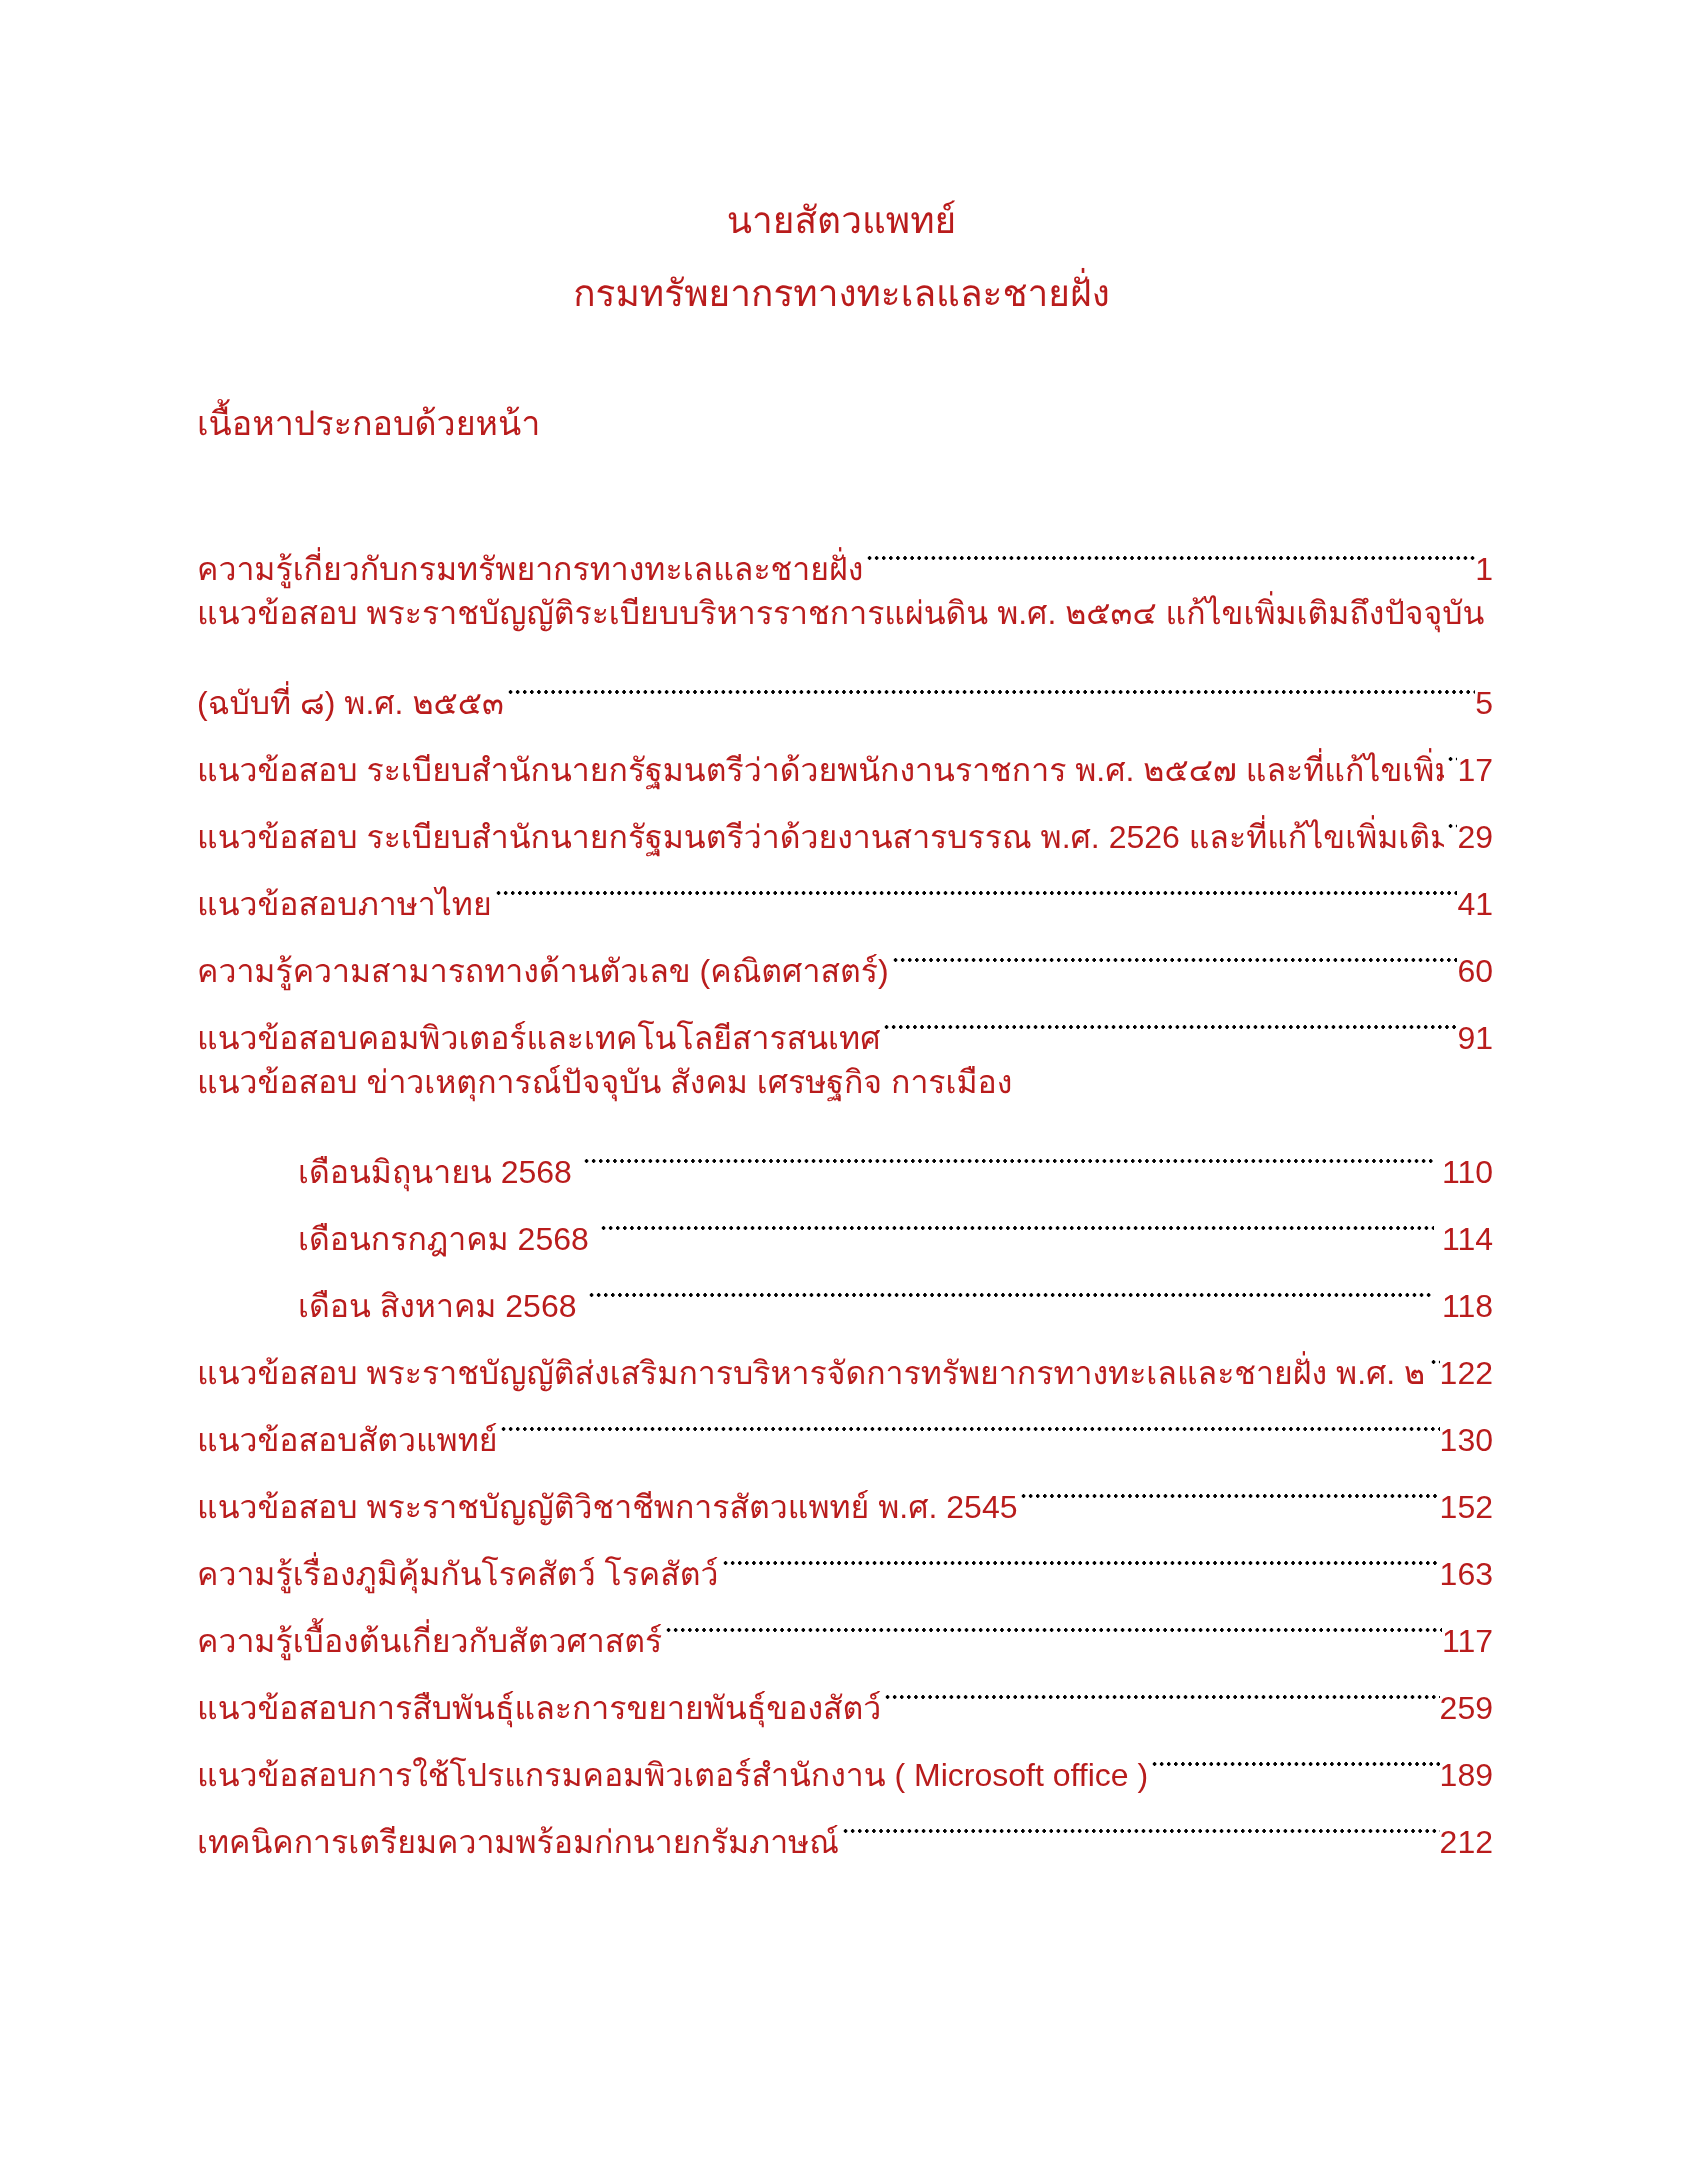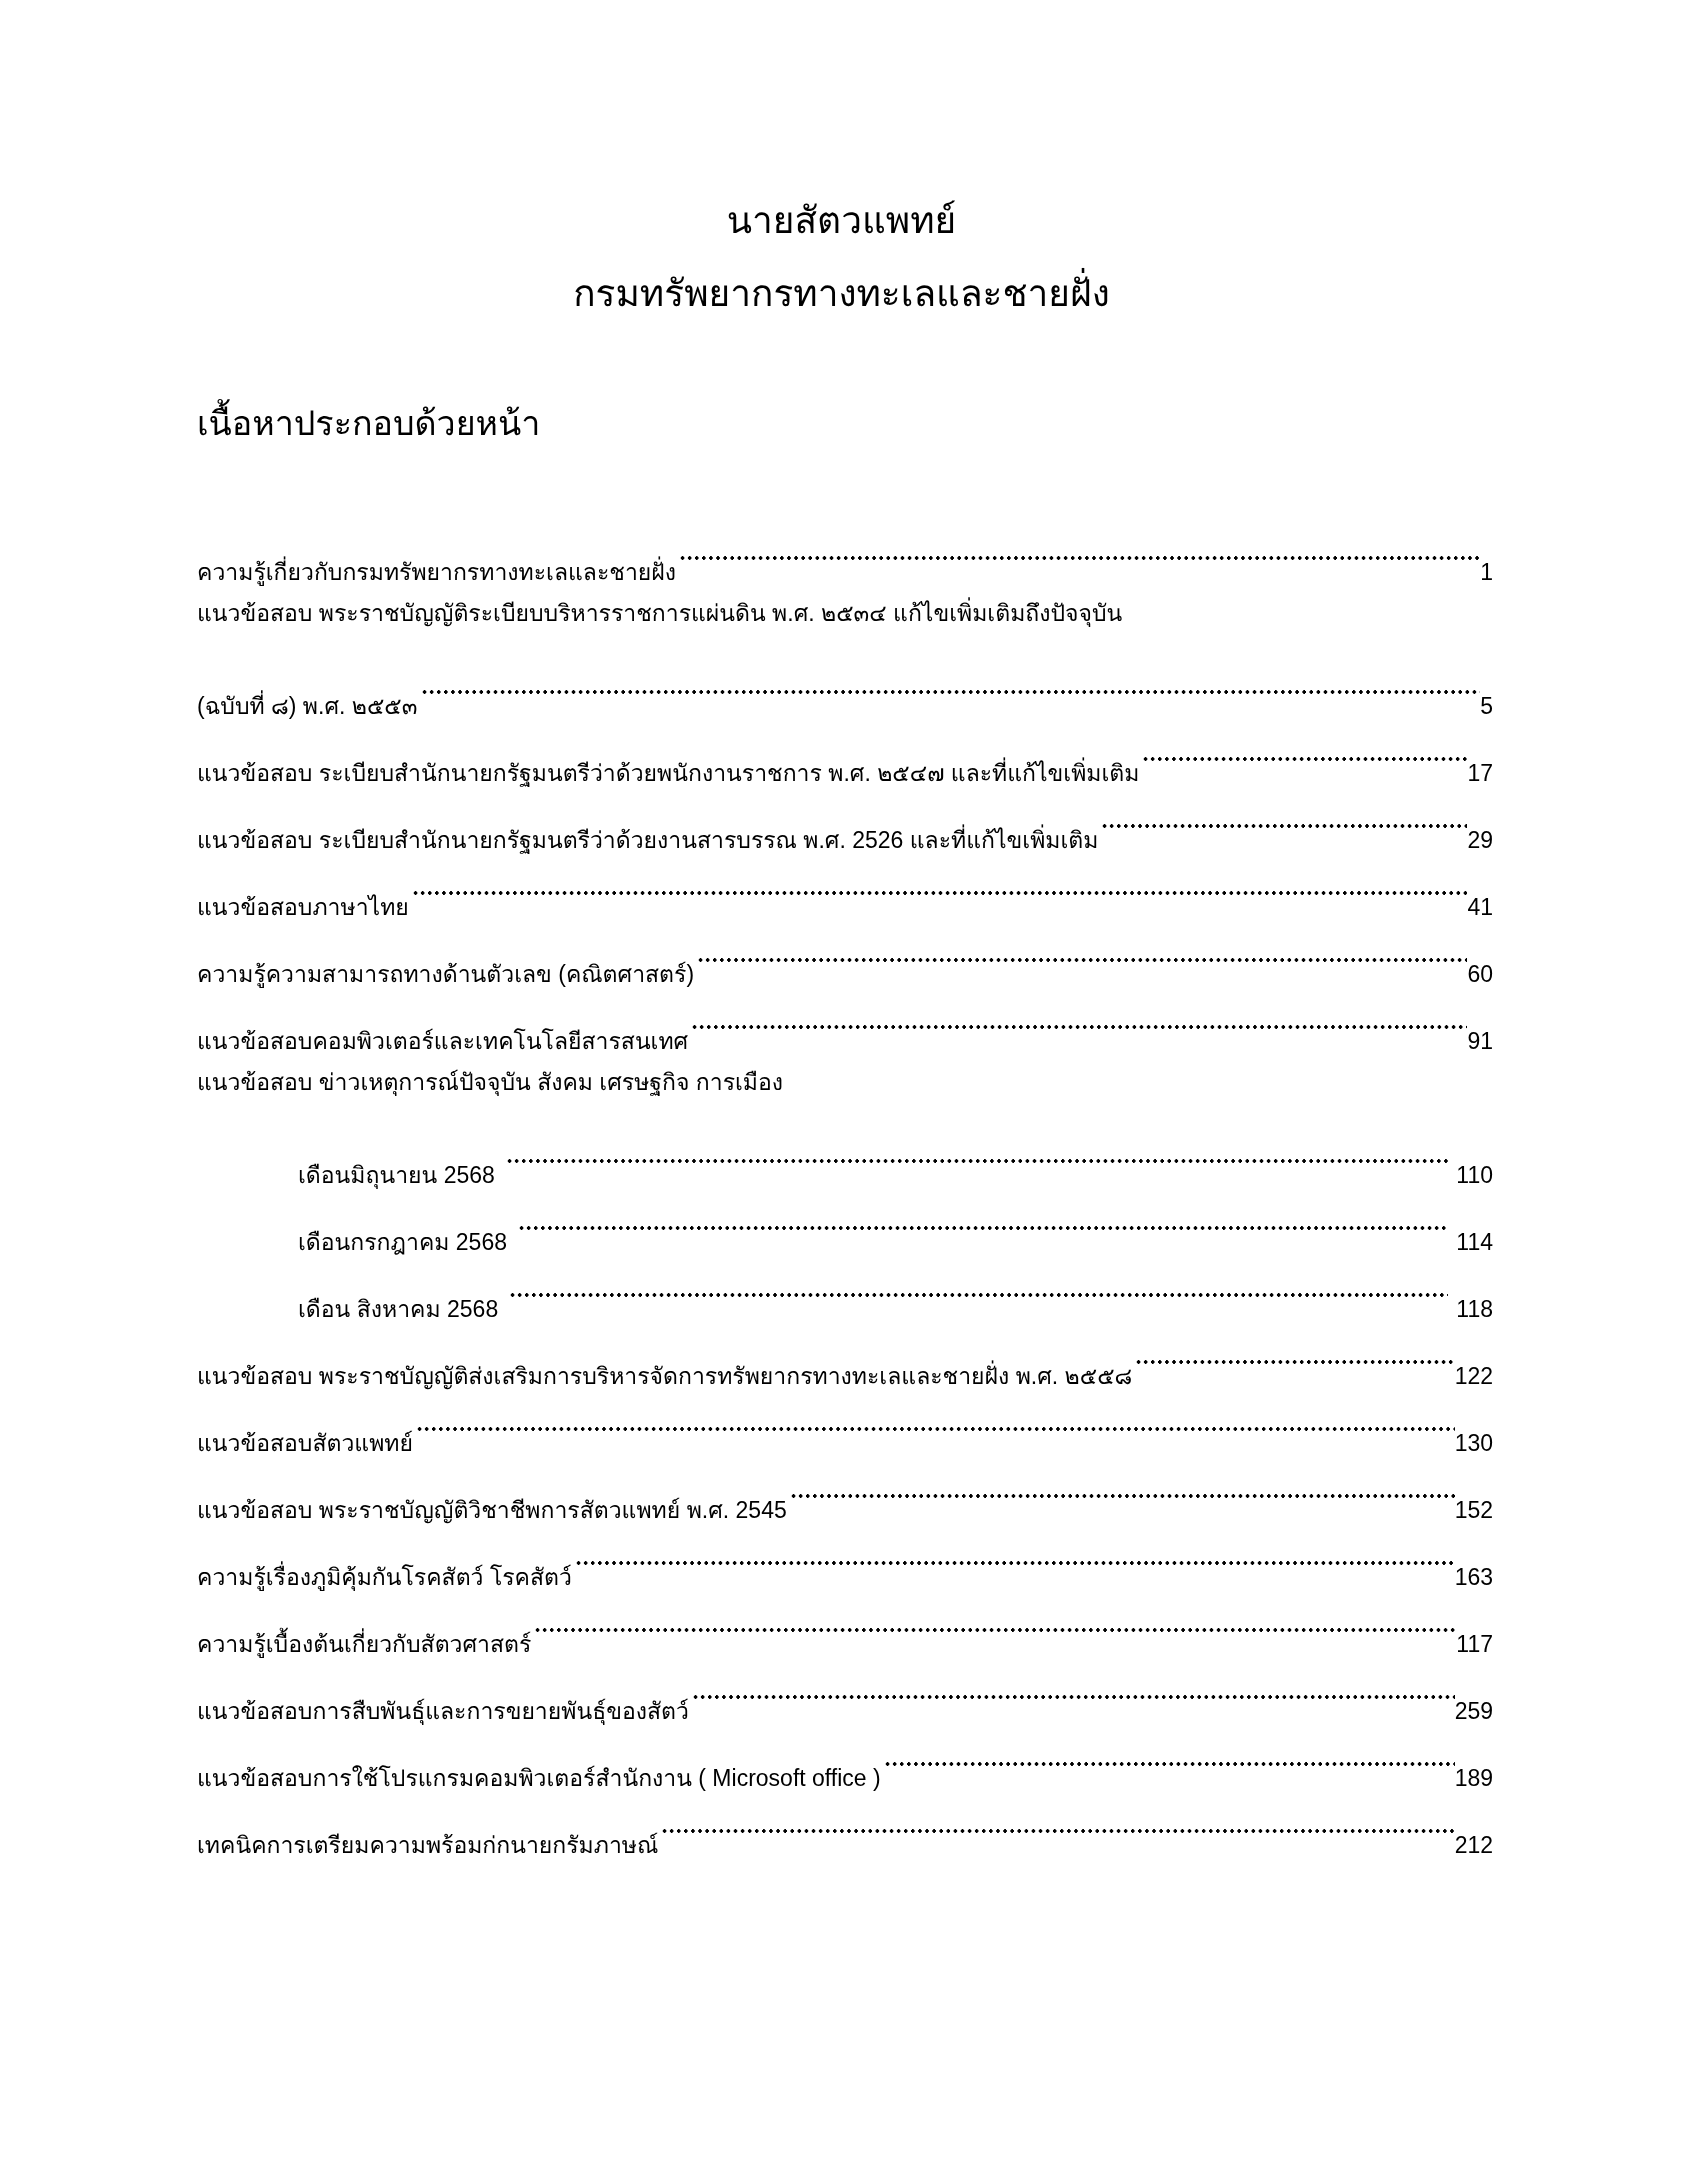--- a/index.html
+++ b/index.html
@@ -6,21 +6,21 @@
     margin: 0;
     padding: 0;
     background: #e8e8e8;
   }
   .page {
     position: relative;
     width: 1683px;
     height: 2178px;
     margin: 0 auto;
     background: #ffffff;
-    color: #000000;
+    color: #b91c1c;
     font-family: "Liberation Sans", "DejaVu Sans", sans-serif;
     overflow: hidden;
   }
   .titles {
     position: absolute;
     top: 184px;
     left: 0;
     width: 100%;
     text-align: center;
     font-size: 37px;
@@ -43,21 +43,21 @@
     top: 513px;
     left: 197px;
     right: 190px;
   }
   .toc-row {
     height: 67px;
     line-height: 67px;
     display: flex;
     align-items: baseline;
     white-space: nowrap;
-    font-size: 23px;
+    font-size: 32px;
   }
   .toc-row .label {
     flex: 0 1 auto;
     overflow: hidden;
   }
   .toc-row.indent {
     padding-left: 101px;
     gap: 8px;
   }
   .leader {

